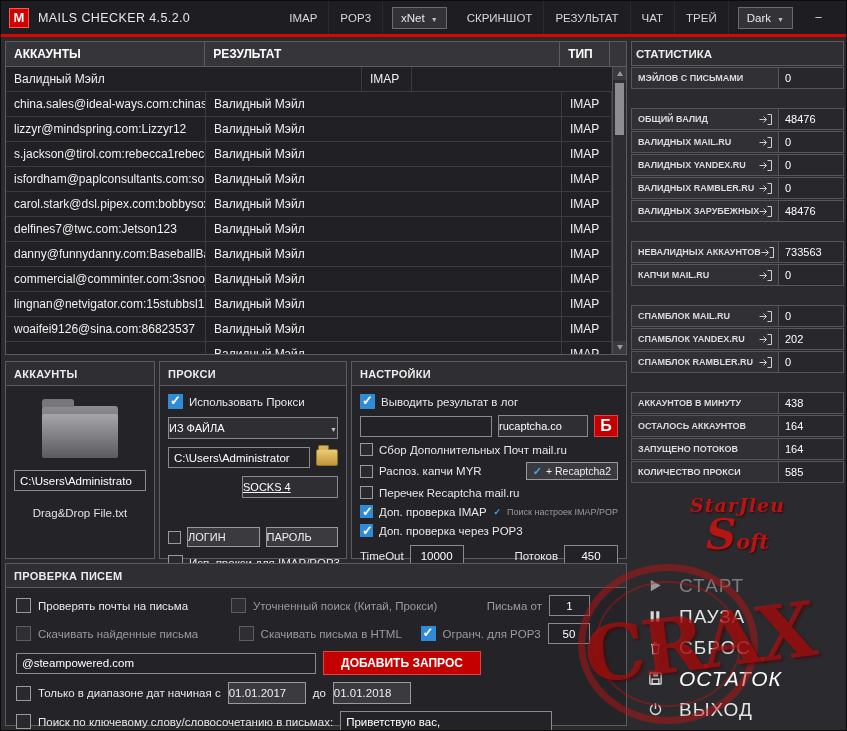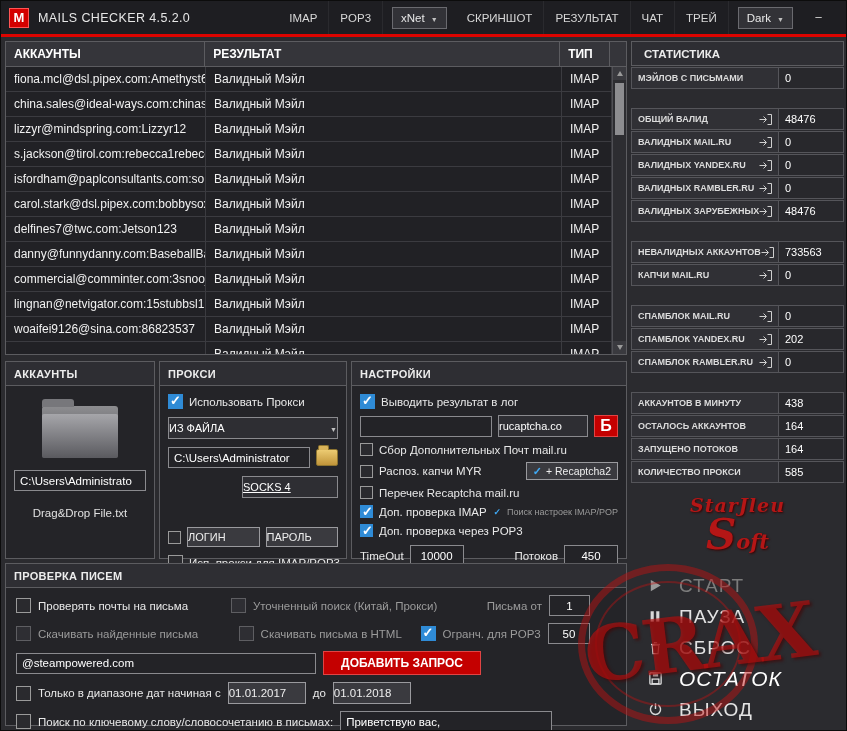--- a/index.html
+++ b/index.html
@@ -72,21 +72,21 @@
   
   .letters { position:absolute; left:4px; top:562px; width:622px; height:163px; background:#242428; border:1px solid #5c5c60; display:flex; flex-direction:column; }
   .letters .panel-b { padding:7px 10px 5px; gap:0; }
   .lrow { display:flex; align-items:center; gap:7px; margin-bottom:7px; }
   .w205 { width:205px; } .w250 { width:250px; }
   .num-input { width:44px; justify-content:center; margin-right:26px; }
   .ml-auto { margin-left:auto; }
 
   
   .rightcol { position:absolute; left:630px; top:40px; width:213px; height:687px; display:flex; flex-direction:column; }
-  .stats-h { height:25px; flex:none; background:#2e2e33; border:1px solid #5c5c60; color:#ececec; font-size:11.5px; font-weight:bold; display:flex; align-items:center; padding:0 12px; }
+  .stats-h { height:25px; flex:none; background:#2e2e33; border:1px solid #5c5c60; color:#ececec; font-size:11.5px; font-weight:bold; display:flex; align-items:center; padding:0 4px; }
   .stat { display:flex; height:22px; margin-top:1px; flex:none; }
   .stat.gapb { margin-top:19px; }
   .stat-label { width:148px; background:#303035; border:1px solid #55555a; color:#dcdcdc; font-size:9px; font-weight:bold; display:flex; align-items:center; padding:0 6px 0 6px; white-space:nowrap; overflow:hidden; }
   .stat-val { flex:1; background:#28282c; border:1px solid #55555a; border-left:none; color:#fff; font-size:11px; display:flex; align-items:center; padding:0 6px; }
   .export { margin-left:auto; flex:none; display:flex; align-items:center; }
 
   .brand { flex:1; display:flex; flex-direction:column; align-items:center; justify-content:center; font-family:"DejaVu Serif", serif; font-style:italic; color:#b41616; text-shadow:1px 1px 2px #3a0404; }
   .brand-1 { font-size:19px; font-weight:bold; letter-spacing:1px; }
   .brand-2 { font-size:21px; font-weight:bold; margin-top:-6px; }
   .brand-2::first-letter { font-size:42px; }
@@ -139,21 +139,20 @@
 
   <div class="results">
     <div class="thead">
       <div class="hcell c-acc">АККАУНТЫ</div>
       <div class="hcell c-res">РЕЗУЛЬТАТ</div>
       <div class="hcell c-type">ТИП</div>
       <div class="hcell h-stub"></div>
     </div>
     <div class="tbody">
       <div class="trow">
-        <div class="tcell c-acc">fiona.mcl@dsl.pipex.com:Amethyst6</div>
         <div class="tcell c-res">Валидный Мэйл</div>
         <div class="tcell c-type">IMAP</div>
       </div>
       <div class="trow">
         <div class="tcell c-acc">china.sales@ideal-ways.com:chinasal</div>
         <div class="tcell c-res">Валидный Мэйл</div>
         <div class="tcell c-type">IMAP</div>
       </div>
       <div class="trow">
         <div class="tcell c-acc">lizzyr@mindspring.com:Lizzyr12</div>

